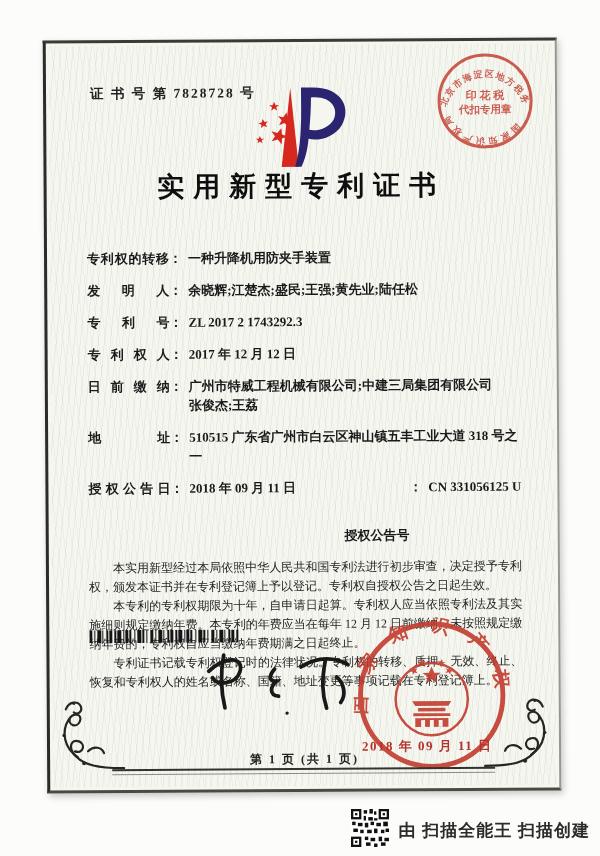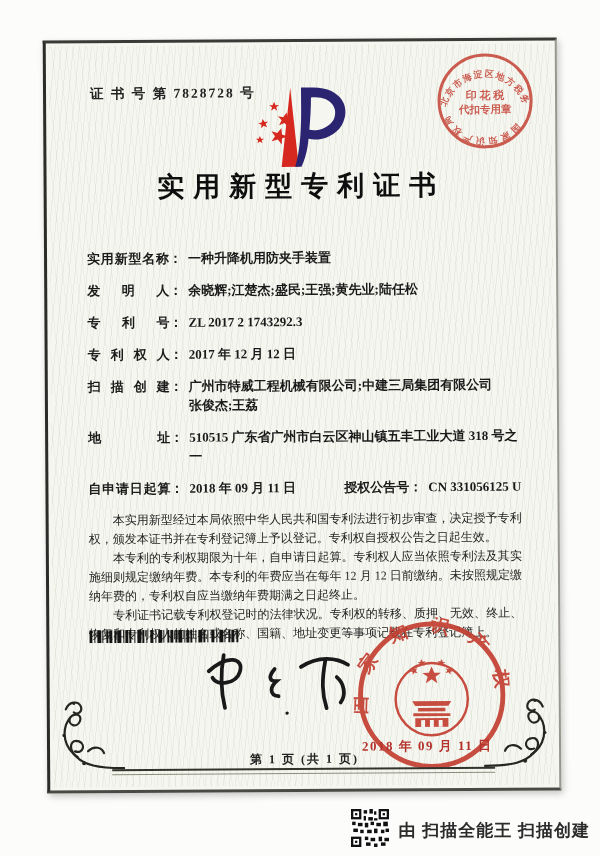--- a/index.html
+++ b/index.html
@@ -17,21 +17,21 @@
   .cert-no{position:absolute;left:44px;top:42px;font-size:13.5px;font-weight:700;letter-spacing:2px;color:#222;}
   .logo{position:absolute;left:50%;top:42px;transform:translateX(-50%);}
   .tax-seal{position:absolute;right:20px;top:10px;opacity:.82;}
   .title{position:absolute;left:0;right:0;top:126px;text-align:center;
          font-size:27px;font-weight:700;letter-spacing:9px;color:#0e0e0e;}
   .body-block{position:absolute;left:40px;right:36px;top:206px;}
   .field-row{display:flex;flex-wrap:wrap;font-size:13px;line-height:19px;margin-bottom:13px;
              font-weight:700;color:#1a1a1a;}
   .flabel{display:inline-block;width:82px;min-width:82px;text-align:justify;text-align-last:justify;
           text-justify:inter-character;}
-  .flabel.auto{width:auto;min-width:0;text-align-last:auto;}
+  .flabel.auto{width:auto;min-width:0;text-align-last:auto;margin-top:48px;}
   .fcolon{margin-right:6px;}
   .fvalue{flex:1;min-width:0;}
   .fline2{width:100%;padding-left:101px;box-sizing:border-box;}
   .split{justify-content:space-between;}
   .split > div{display:flex;}
   .paras{margin-top:9px;font-size:12px;line-height:19px;text-align:justify;text-justify:inter-ideograph;color:#242424;}
   .paras p{margin:0;text-indent:2em;}
   .barcode{position:absolute;left:40px;top:586px;}
   .director{position:absolute;left:62px;top:624px;font-size:14.5px;font-weight:700;line-height:27px;color:#161616;}
   .signature{position:absolute;left:146px;top:602px;}
@@ -91,21 +91,21 @@
       <text x="50" y="48" text-anchor="middle" fill="#c23b2e" font-size="11" font-weight="bold">印 花 税</text>
       <text x="50" y="62" text-anchor="middle" fill="#c23b2e" font-size="10.5" font-weight="bold">代扣专用章</text>
     </svg>
   </div>
 
   <div class="title">实用新型专利证书</div>
 
   <div class="body-block">
 
     <div class="field-row">
-      <span class="flabel">实用新型名称</span>
+      <span class="flabel">专利权的转移</span>
         <span class="fcolon">：</span>
         <span class="fvalue">一种升降机用防夹手装置</span>
     </div>
 
     <div class="field-row">
       <span class="flabel">发明人</span>
         <span class="fcolon">：</span>
         <span class="fvalue">余晓辉;江楚杰;盛民;王强;黄先业;陆任松</span>
     </div>
 
@@ -115,36 +115,36 @@
         <span class="fvalue">ZL 2017 2 1743292.3</span>
     </div>
 
     <div class="field-row">
       <span class="flabel">专利权人</span>
         <span class="fcolon">：</span>
         <span class="fvalue">2017 年 12 月 12 日</span>
     </div>
 
     <div class="field-row">
-      <span class="flabel">扫描创建</span>
+      <span class="flabel">日前缴纳</span>
         <span class="fcolon">：</span>
         <span class="fvalue">广州市特威工程机械有限公司;中建三局集团有限公司</span>
       <span class="fline2">张俊杰;王荔</span>
     </div>
 
     <div class="field-row">
       <span class="flabel">地址</span>
         <span class="fcolon">：</span>
         <span class="fvalue">510515 广东省广州市白云区神山镇五丰工业大道 318 号之</span>
       <span class="fline2">一</span>
     </div>
 
     <div class="field-row split">
       <div>
-        <span class="flabel">自申请日起算</span>
+        <span class="flabel">授权公告日</span>
           <span class="fcolon">：</span>
           <span class="fvalue">2018 年 09 月 11 日</span>
       </div>
       <div>
         <span class="flabel auto">授权公告号</span>
           <span class="fcolon">：</span>
           <span class="fvalue">CN 331056125 U</span>
       </div>
     </div>
 

